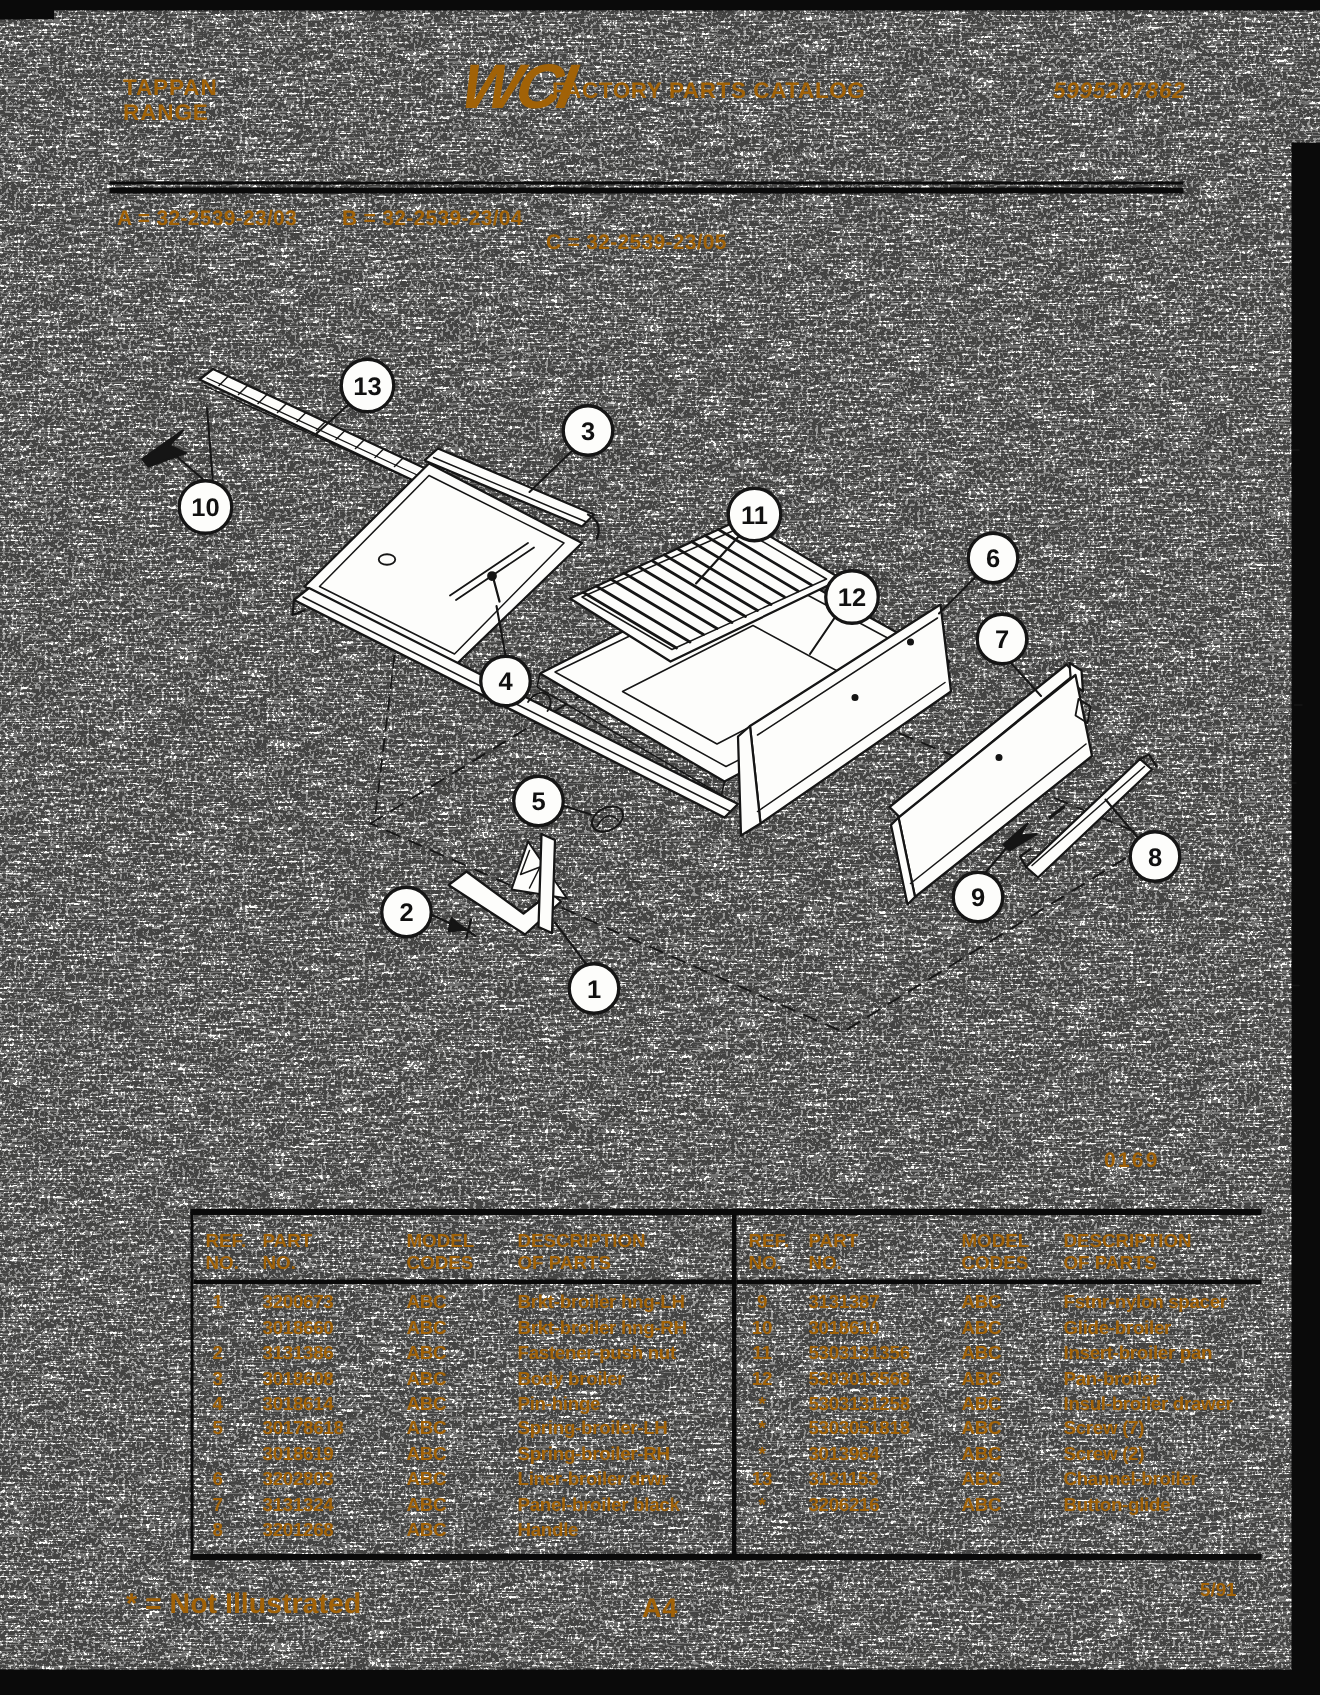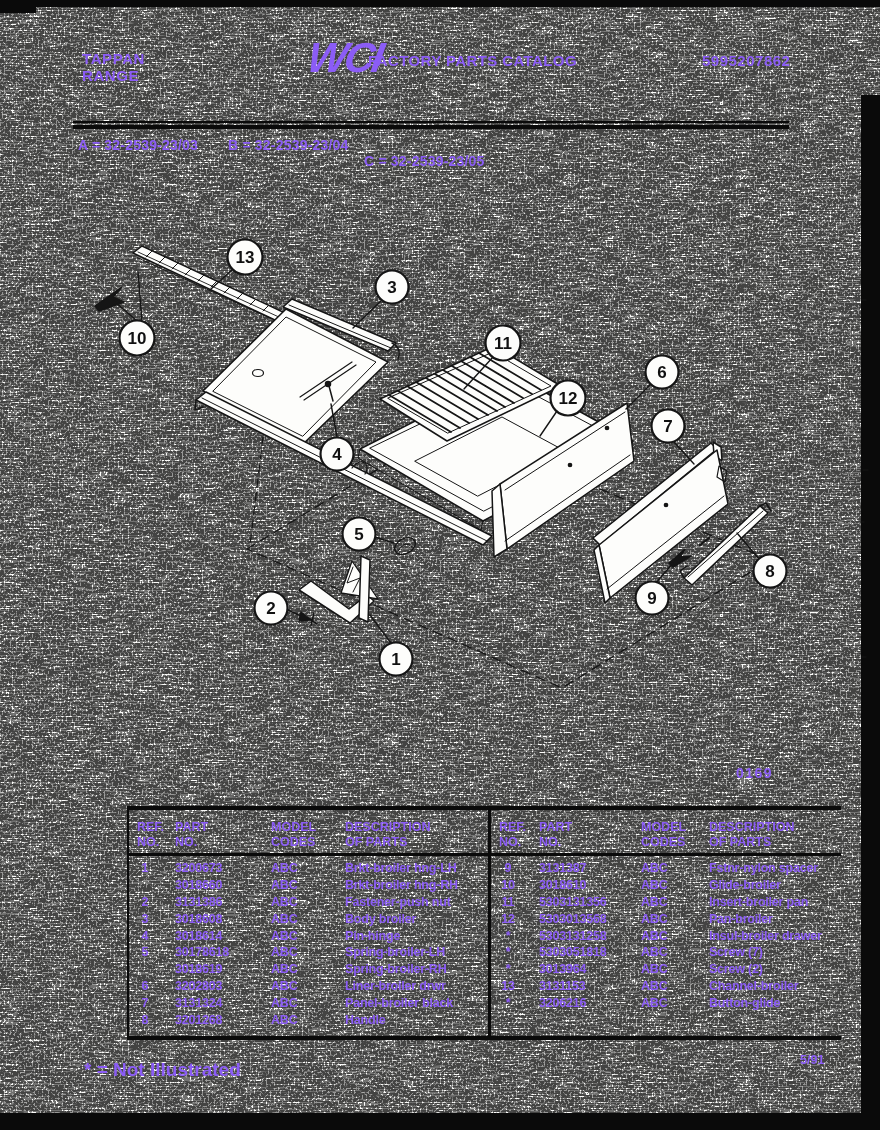--- a/index.html
+++ b/index.html
@@ -1,28 +1,28 @@
 <!DOCTYPE html>
 <html><head>
 <meta charset="utf-8">
 <style>
   html,body{margin:0;padding:0;background:#777;}
   .page{
     position:relative;width:880px;height:1130px;background:#fdfdfb;
     margin:0 auto;overflow:hidden;
-    font-family:"Liberation Sans",sans-serif;font-weight:700;color:#8b5cf6;
+    font-family:"Liberation Sans",sans-serif;font-weight:700;color:#a16207;
   }
   .abs{position:absolute;}
   .bar{position:absolute;background:#0a0a0a;}
   
   .brand{left:82px;top:50px;font-size:15px;line-height:17px;letter-spacing:.6px;}
   .wci{left:308px;top:36px;font-size:42px;font-style:italic;font-weight:900;
        letter-spacing:-3px;transform:skewX(-10deg);line-height:44px;}
   .cat-title{left:368px;top:52px;font-size:15px;letter-spacing:.4px;}
-  .pubnum{left:702px;top:52px;font-size:15px;letter-spacing:.5px;}
+  .pubnum{left:702px;top:52px;font-size:15px;letter-spacing:.5px;font-style:italic;}
   .rule-thin{left:73px;top:121px;width:716px;height:2px;background:#0a0a0a;}
   .rule-thick{left:73px;top:125px;width:716px;height:4px;background:#0a0a0a;}
   .model-line span{position:absolute;top:137px;font-size:14px;letter-spacing:.2px;text-align:center;}
   .mA{left:78px;} .mB{left:228px;} .mC{left:364px;margin-top:16px;}
   .fig-num{left:736px;top:765px;font-size:14px;letter-spacing:1.5px;}
   
   .diagram{left:0;top:175px;}
   svg text{font-family:"Liberation Sans",sans-serif;font-weight:700;fill:#111;}
   
   .ptable{
@@ -422,15 +422,16 @@
             <span class="tcell ref">*</span>
             <span class="tcell">3206216</span>
             <span class="tcell">ABC</span>
             <span class="tcell">Button-glide</span>
           </div>
       </div>
     </div>
   </div>
 
   <div class="abs legend">* = Not Illustrated</div>
+  <div class="abs pageno">A4</div>
   <div class="abs revdate">5/91</div>
 
 </div>
 
 </body></html>

